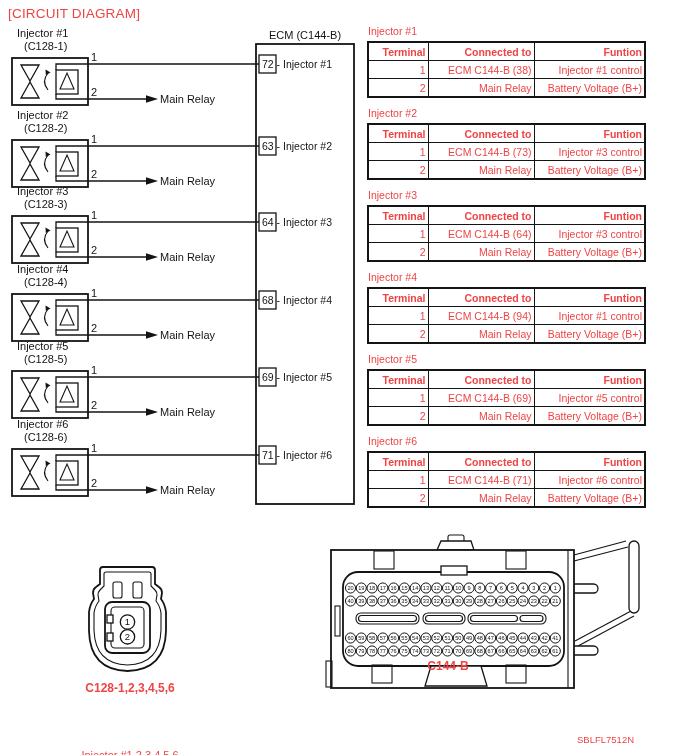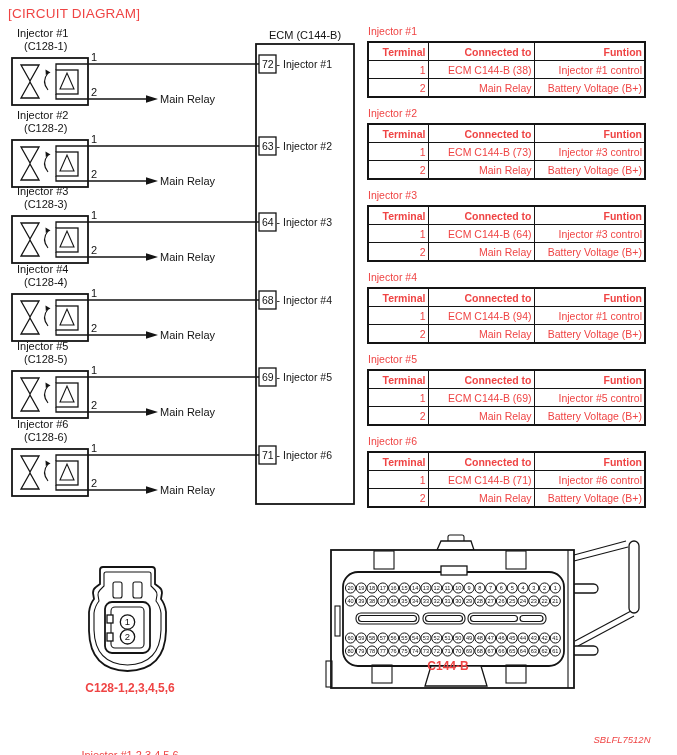--- a/index.html
+++ b/index.html
@@ -34,21 +34,21 @@
   .arrow { fill:#141414; stroke:none; }
   .t11  { font-size:11px; }
   .t105 { font-size:10.5px; }
   .mid  { text-anchor:middle; }
   .pin     { stroke:#141414; stroke-width:1; fill:#ffffff; }
   .pin-num { font-size:5.6px; text-anchor:middle; }
   .c128-pin-num { font-size:9.5px; text-anchor:middle; }
 
   .conn-name    { position:absolute; font-size:12px; font-weight:bold; text-align:center; }
   .conn-caption { position:absolute; font-size:11px; text-align:center;margin-top:43px; }
-  .fig-code { position:absolute; left:577px; top:734px; width:90px; font-size:9.5px; text-align:center;font-style:italic; }
+  .fig-code { position:absolute; left:577px; top:734px; width:90px; font-size:9.5px; text-align:left; }
 </style>
 </head>
 <body>
 
 <div class="page">
 
   <div class="h1 circuit-h">[CIRCUIT DIAGRAM]</div>
 
   <svg id="circuit-svg" style="left:0; top:20px;" width="360" height="492" viewBox="0 20 360 492">
 

